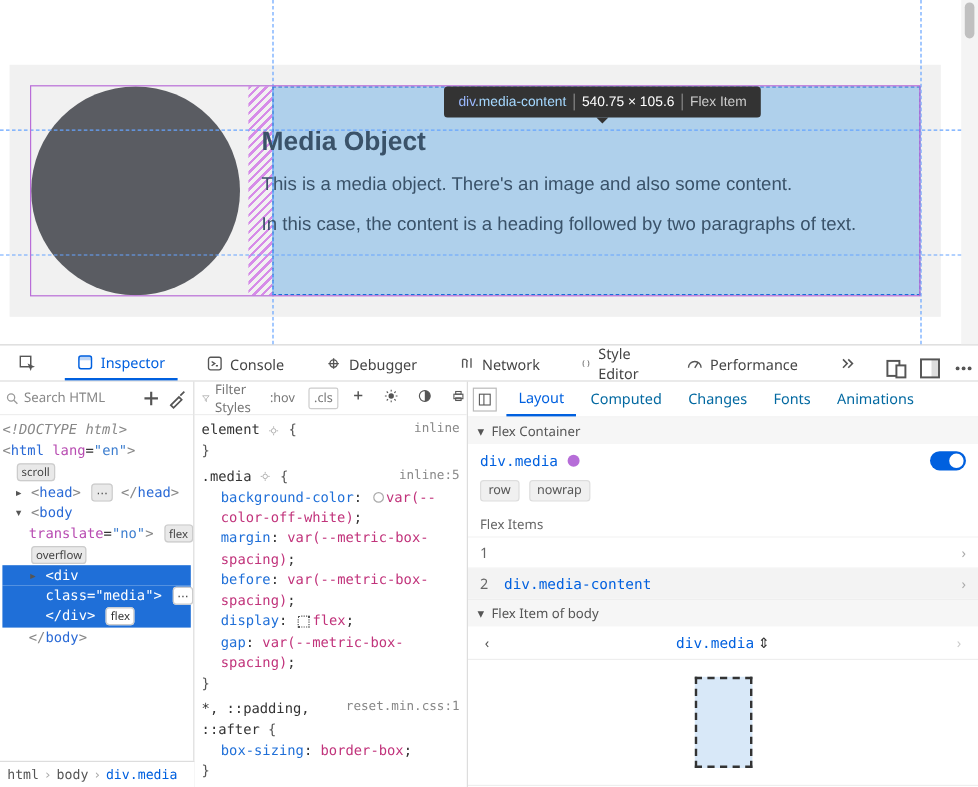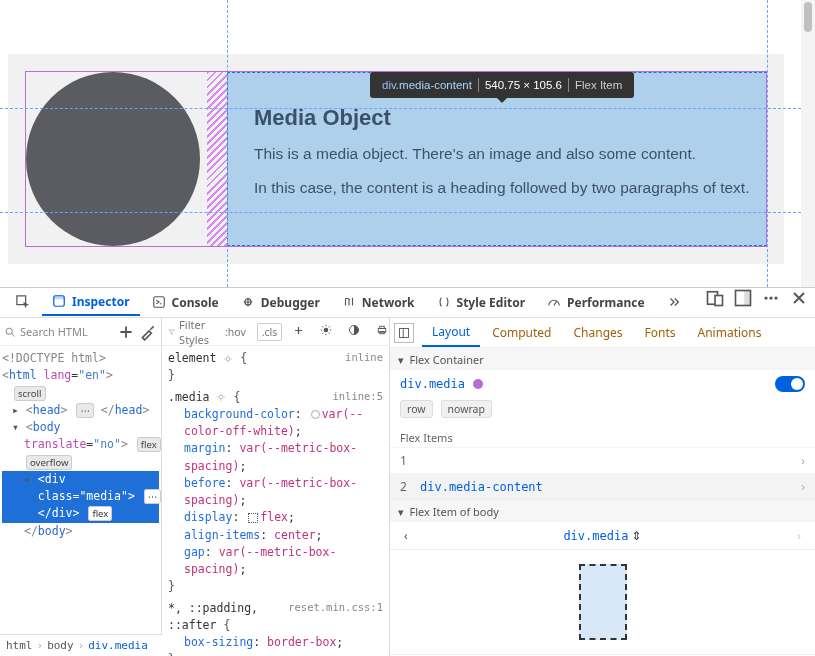--- a/index.html
+++ b/index.html
@@ -85,21 +85,20 @@
   .media-circle {
     width: 174px; height: 174px;
     background: #5a5c62;
     border-radius: 50%;
     flex-shrink: 0;
   }
   .media-text {
     position: relative;
     z-index: 7;
     color: #456078;
-    margin-left: 36px;
   }
   .media-text h2 {
     font-size: 22px;
     font-weight: 600;
     margin-bottom: 14px;
     color: #3a5269;
   }
   .media-text p {
     font-size: 15.5px;
     margin-bottom: 16px;
@@ -138,26 +137,25 @@
     left:0; right:0; top:288px; bottom:0;
     background:#fff;
     display:flex;
     flex-direction:column;
   }
   
   .dt-tabs {
     height:30px;
     border-bottom: 1px solid #ddd;
     display:flex;
-    align-items:flex-start;
+    align-items:flex-end;
     padding: 0 6px;
-    gap: 2px;
+    gap: 14px;
     font-size:12px;
     font-family: system-ui, Arial, sans-serif;
-    font-weight: bold;
   }
   .dt-tab {
     display:flex;
     align-items:center;
     gap:6px;
     padding: 0 10px;
     height:28px;
     color:#444;
     cursor:default;
   }
@@ -221,21 +219,21 @@
     padding: 4px 2px;
     line-height: 1.5;
   }
   .dom-tree .ln { white-space: nowrap; }
   .dom-tree .ind1{padding-left:10px;}
   .dom-tree .ind2{padding-left:22px;}
   .angle{color:#888;}
   .tagn{color:#2a6ad6;}
   .attrn{color:#b84db2;}
   .attrv{color:#3d7ecf;}
-  .doctype{color:#888; }
+  .doctype{color:#888; font-style:italic;}
   .badge {
     background:#e9e9e9;
     border:1px solid #ccc;
     padding:0 3px;
     border-radius:3px;
     font-size:9.5px;
     color:#444;
     margin-left:2px;
     font-family:system-ui,Arial,sans-serif;
   }
@@ -315,21 +313,21 @@
     text-align:center;
   }
   .side-btn{
     width:20px;height:20px;border:1px solid #bbb;color:#555;
     display:flex;align-items:center;justify-content:center;margin-right:6px;
   }
   .subtab {
     padding: 0 10px;
     height:28px;
     display:flex; align-items:center;
-    color:#a16207;
+    color:#0369a1;
   }
   .subtab.active {color:#0060df; border-bottom:2px solid #0060df;}
   .section {
     border-bottom:1px solid #eee;
   }
   .sec-head {
     background:#f6f6f6;
     height:22px;
     display:flex;
     align-items:center;
@@ -594,21 +592,20 @@
               <circle cx="8" cy="8" r="3" fill="none" stroke="#999"></circle>
               <g stroke="#999">
                 <path d="M8 2V4M8 12V14M2 8H4M12 8H14"></path>
               </g>
             </svg>
           <span class="brace">{</span>
           <div class="pline"><span class="prop">background-color</span>: <span class="swatch"></span><span class="val">var(--color-off-white)</span>;</div>
           <div class="pline"><span class="prop">margin</span>: <span class="val">var(--metric-box-spacing)</span>;</div>
           <div class="pline"><span class="prop">before</span>: <span class="val">var(--metric-box-spacing)</span>;</div>
           <div class="pline"><span class="prop">display</span>: <span class="flexic"></span><span class="val">flex</span>;</div>
-          <div class="pline"><span class="prop">align-items</span>: <span class="val">center</span>;</div>
           <div class="pline"><span class="prop">gap</span>: <span class="val">var(--metric-box-spacing)</span>;</div>
           <span class="brace">}</span>
         </div>
         <div class="ruleblk">
           <span class="rule-src">reset.min.css:1</span>
           <span class="sel">*, ::padding, ::after</span>
           <span class="brace">{</span>
           <div class="pline"><span class="prop">box-sizing</span>: <span class="val">border-box</span>;</div>
           <span class="brace">}</span>
         </div>

